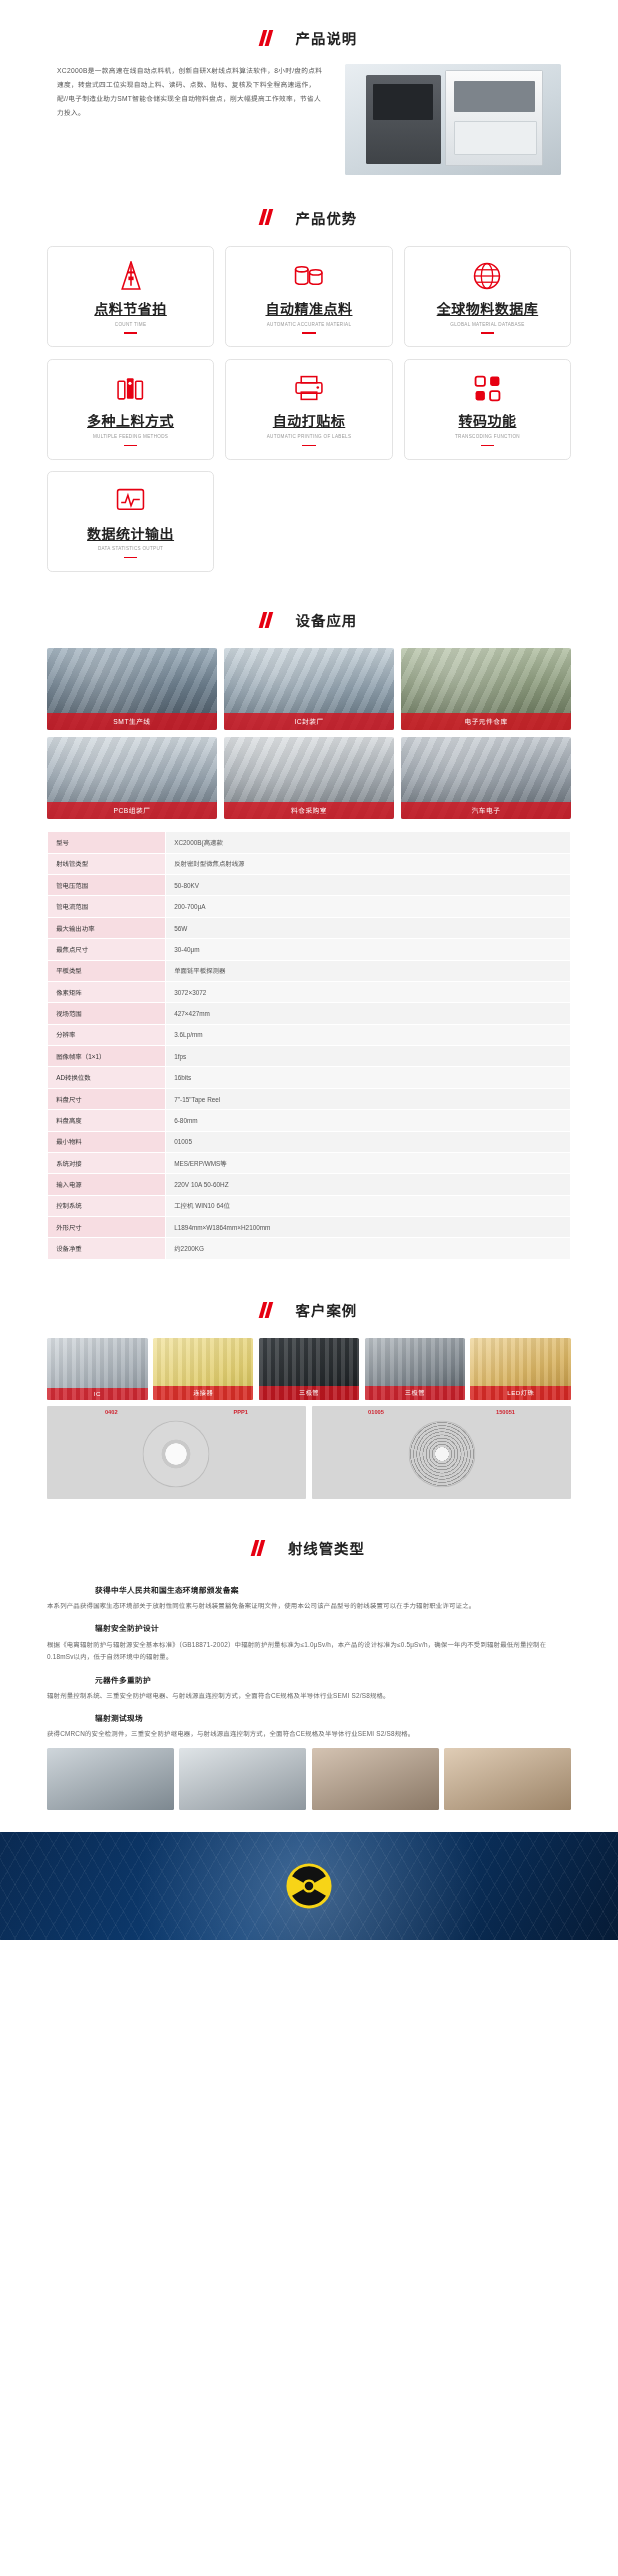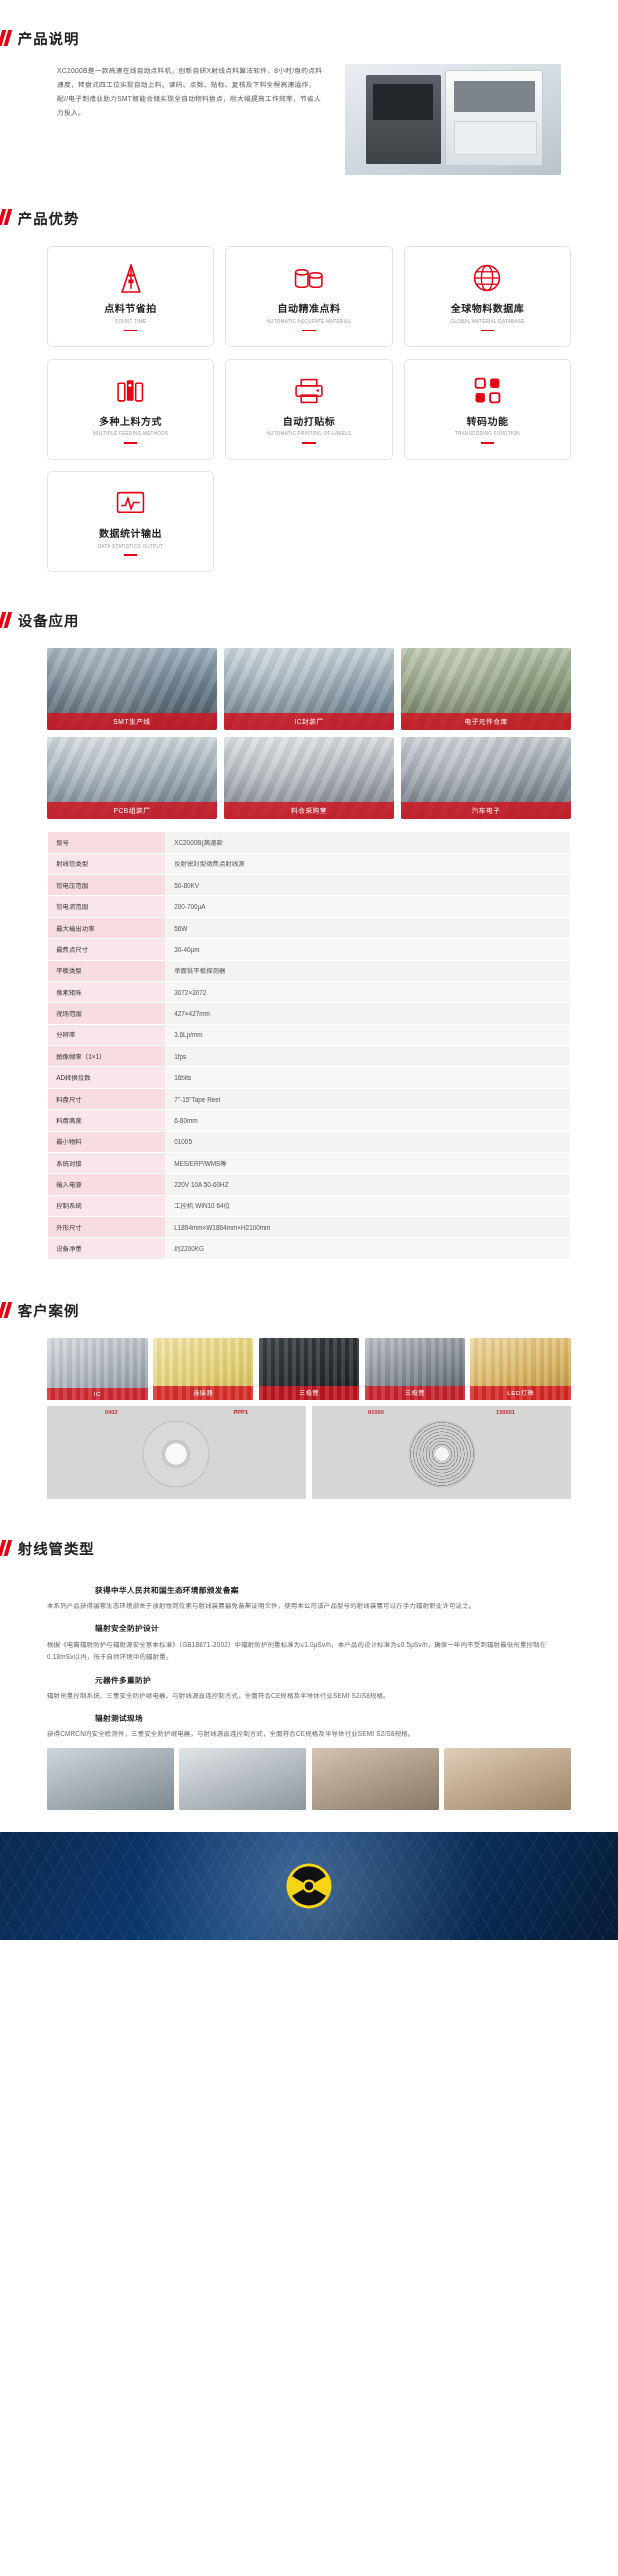--- a/index.html
+++ b/index.html
@@ -8,21 +8,22 @@
     background: #ffffff;
     font-family: "Liberation Sans", "DejaVu Sans", sans-serif;
     color: #333;
   }
   .page { width: 618px; margin: 0 auto; background: #fff; }
 
   
   .sec-head {
     display: flex;
     align-items: center;
-    gap: 8px;
+    justify-content: center;
+    gap: 25px;
     padding: 27px 0 15.5px;
   }
   .sec-head .bars { display: flex; gap: 2.6px; }
   .sec-head .bars i {
     display: block;
     width: 3.6px; height: 15.5px;
     background: #e60012;
     transform: skewX(-16deg);
   }
   .sec-head h2 {
@@ -100,21 +101,21 @@
     border-radius: 5.2px;
     height: 101px;
     display: flex;
     flex-direction: column;
     align-items: center;
     justify-content: center;
     background: #fff;
     padding: 5.2px;
   }
   .adv-card .ic { height: 32px; display:flex; align-items:center; justify-content:center; margin-bottom: 6.2px; }
-  .adv-card .t { font-size: 10px; color:#222; font-weight:bold; letter-spacing:0.5px; }
+  .adv-card .t { font-size: 14px; color:#222; font-weight:bold; letter-spacing:0.5px;text-decoration:underline; }
   .adv-card .sub { font-size: 4.6px; color:#9a9a9a; margin-top:3.6px; letter-spacing:0.3px; text-align:center;}
   .adv-card .uline { width: 13.4px; height: 1.5px; background:#e60012; margin-top:5.7px; }
 
   
   .app-grid {
     display: grid;
     grid-template-columns: repeat(3, 1fr);
     gap: 7.2px;
     padding: 2.1px 47px 10.3px;
   }

